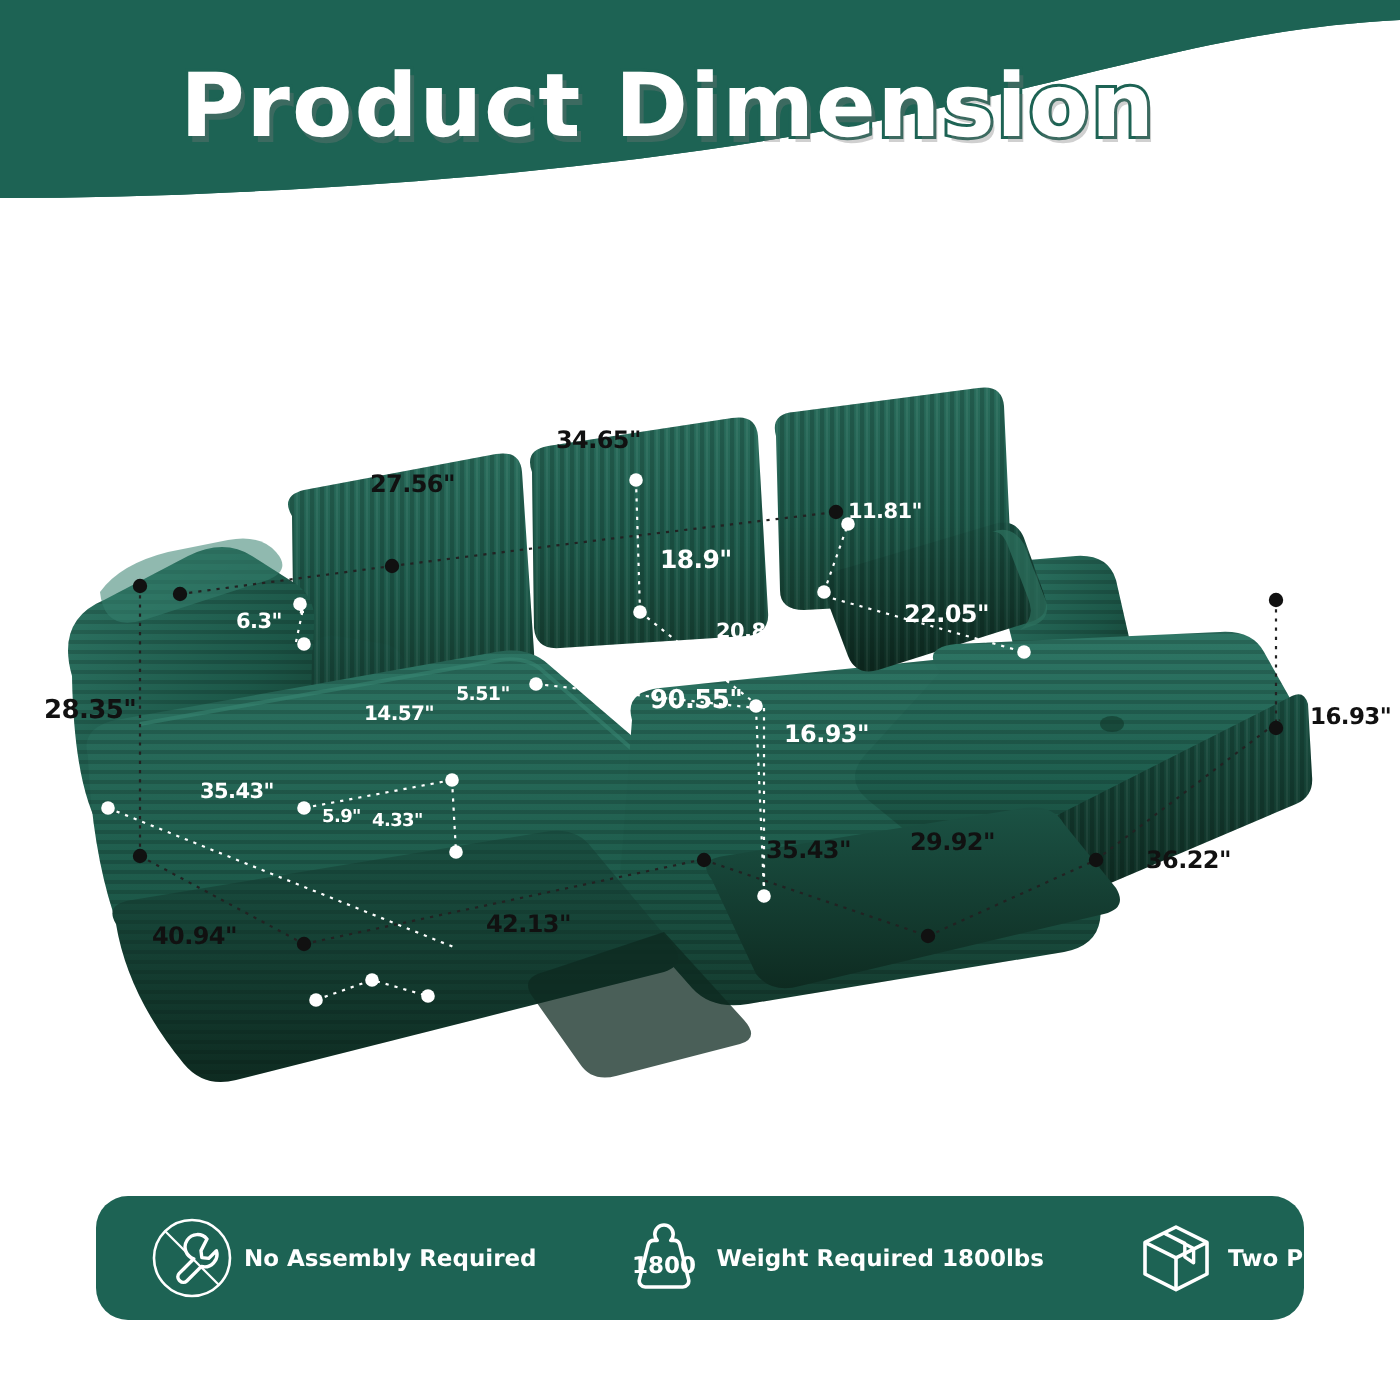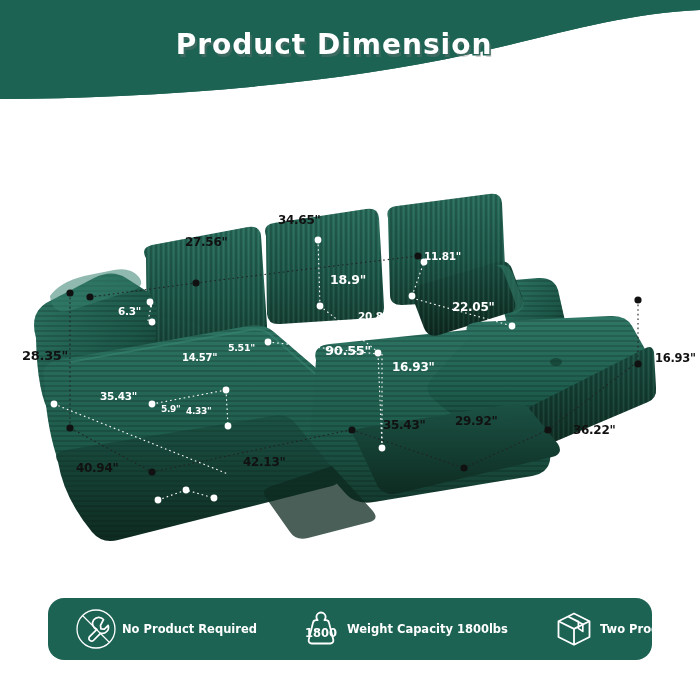--- a/index.html
+++ b/index.html
@@ -7,21 +7,21 @@
     width:700px;height:700px;background:#ffffff;overflow:hidden;
     font-family:"Liberation Sans","DejaVu Sans",sans-serif;position:relative;
   }
   .stage{position:absolute;inset:0;width:700px;height:700px;}
 
   
   .header{position:absolute;left:0;top:0;width:700px;height:110px;overflow:hidden;}
   .header svg{position:absolute;left:0;top:0;}
   .title{
     position:absolute;left:0;top:28px;width:668px;text-align:center;
-    font-size:28px;font-weight:bold;letter-spacing:1px;
+    font-size:44px;font-weight:bold;letter-spacing:1px;
     color:#ffffff;
     -webkit-text-stroke:3px #1d6354;
     paint-order:stroke fill;
     text-shadow:2px 3px 0 rgba(120,120,120,.35);
     font-family:"DejaVu Sans","Liberation Sans",sans-serif;
   }
 
   
   .illustration{position:absolute;left:0;top:110px;width:700px;height:470px;}
   .illustration svg{position:absolute;left:0;top:0;}
@@ -270,31 +270,31 @@
   <div class="features">
 
     <div class="feature f1">
       <span class="ficon">
         <svg width="44" height="44" viewBox="0 0 44 44">
           <circle cx="22" cy="22" r="19" fill="none" stroke="#ffffff" stroke-width="1.3"></circle>
           <line x1="8.5" y1="8.5" x2="35.5" y2="35.5" stroke="#ffffff" stroke-width="1.1"></line>
           <path d="M29.5,12.5 a6.2,6.2 0 1 0 -6.6,9.9 L15.6,29.7 a2.4,2.4 0 0 0 0,3.4 l0.4,0.4 a2.4,2.4 0 0 0 3.4,0 l7.3,-7.3 a6.2,6.2 0 0 0 7.5,-7.8 l-3.8,3.8 l-3.5,-0.4 l-0.4,-3.5 Z" fill="none" stroke="#ffffff" stroke-width="1.7" stroke-linejoin="round"></path>
         </svg>
       </span>
-      <span class="flabel">No Product Required</span>
+      <span class="flabel">No Assembly Required</span>
     </div>
 
     <div class="feature f2">
       <span class="ficon">
         <svg width="44" height="44" viewBox="0 0 44 44">
           <path d="M22,5.5 a4.6,4.6 0 0 1 4.6,4.6 a4.6,4.6 0 0 1 -1.2,3.1 l1.6,0 a3,3 0 0 1 2.9,2.2 l4.4,17.4 a3,3 0 0 1 -2.9,3.7 l-18.8,0 a3,3 0 0 1 -2.9,-3.7 l4.4,-17.4 a3,3 0 0 1 2.9,-2.2 l1.6,0 a4.6,4.6 0 0 1 -1.2,-3.1 a4.6,4.6 0 0 1 4.6,-4.6 Z" fill="none" stroke="#ffffff" stroke-width="1.8" stroke-linejoin="round"></path>
           <text x="22" y="29.5" text-anchor="middle" font-family="DejaVu Sans, Liberation Sans, sans-serif" font-size="11.5" font-weight="bold" fill="#ffffff">1800</text>
         </svg>
       </span>
-      <span class="flabel">Weight Capacity 1800lbs</span>
+      <span class="flabel">Weight Required 1800lbs</span>
     </div>
 
     <div class="feature f3">
       <span class="ficon">
         <svg width="44" height="44" viewBox="0 0 44 44">
           <path d="M22,6.5 L37.5,14.2 L37.5,30 L22,37.8 L6.5,30 L6.5,14.2 Z" fill="none" stroke="#ffffff" stroke-width="1.8" stroke-linejoin="round"></path>
           <path d="M6.5,14.2 L22,21.9 L37.5,14.2" fill="none" stroke="#ffffff" stroke-width="1.8" stroke-linejoin="round"></path>
           <path d="M22,21.9 L22,37.8" fill="none" stroke="#ffffff" stroke-width="1.8"></path>
           <path d="M16.5,9.8 L30.8,17.2 L30.8,24.4 L26.4,21.4 L26.4,14.6 Z" fill="none" stroke="#ffffff" stroke-width="1.7" stroke-linejoin="round"></path>
         </svg>

